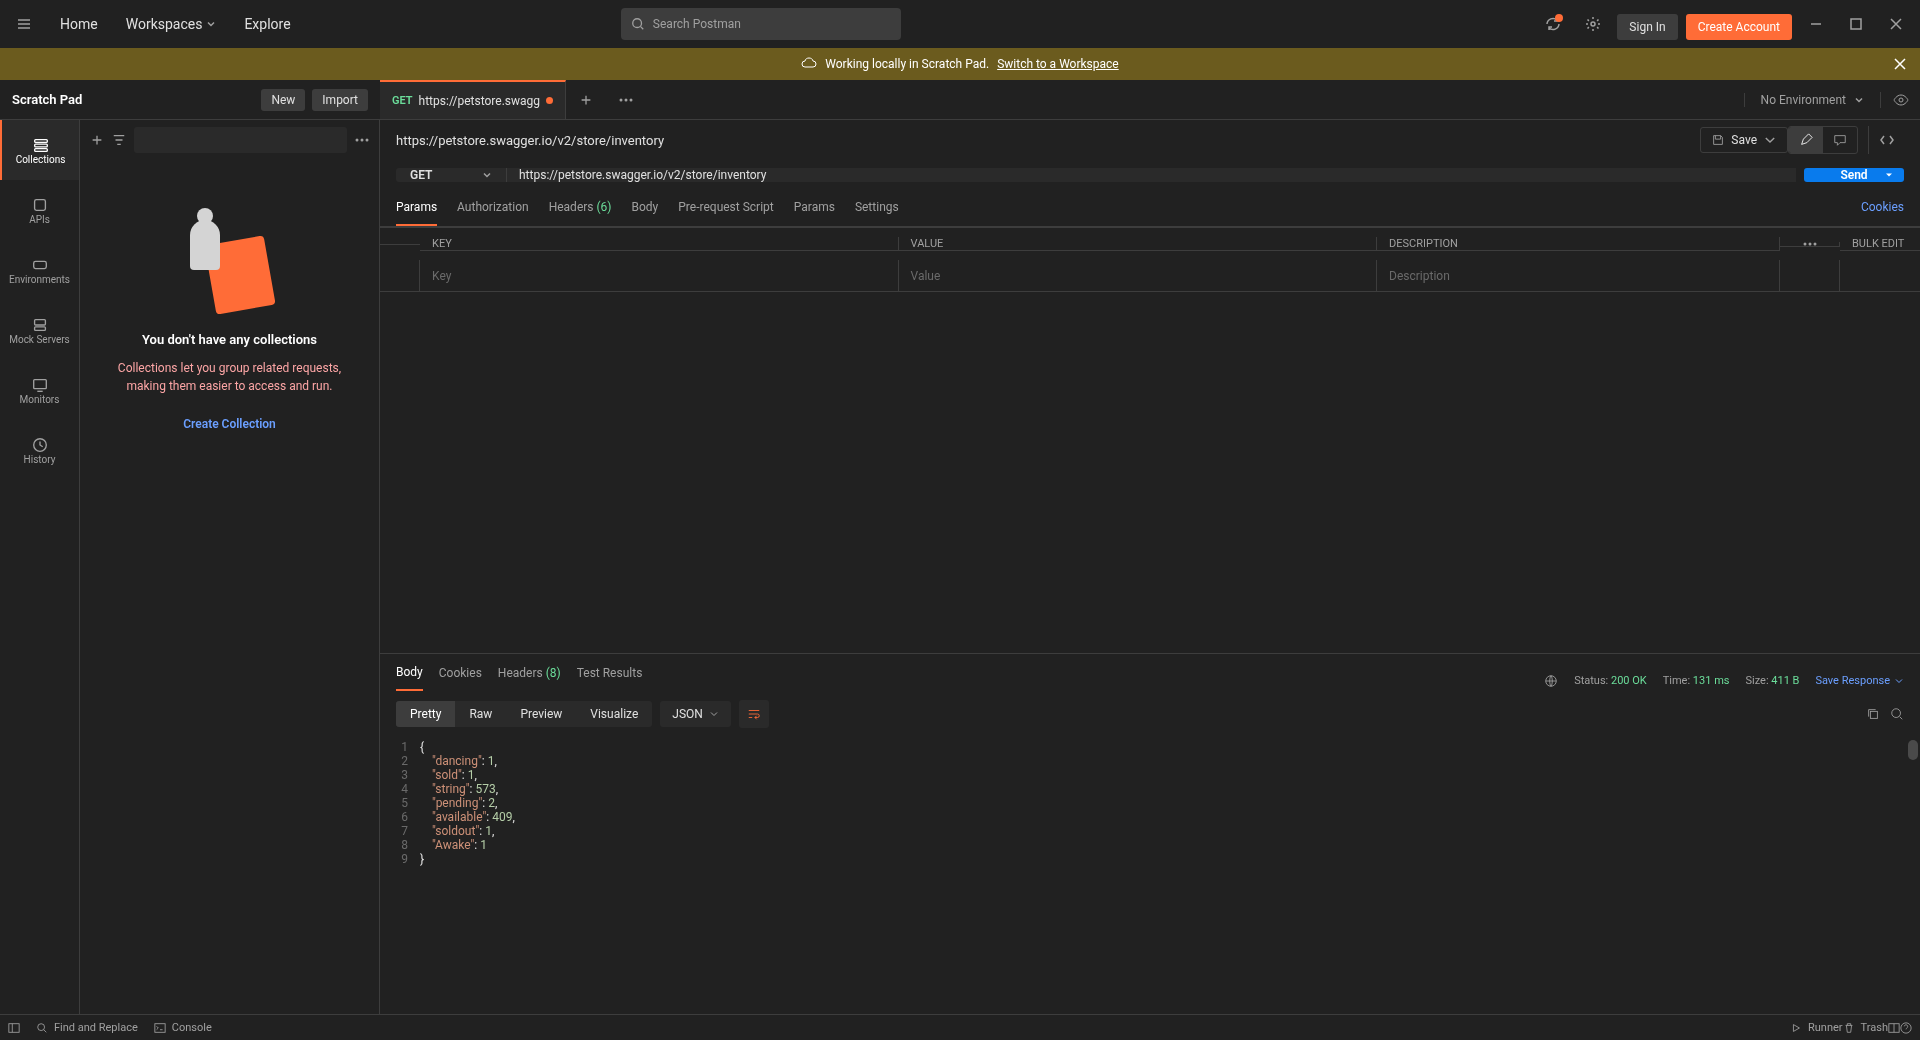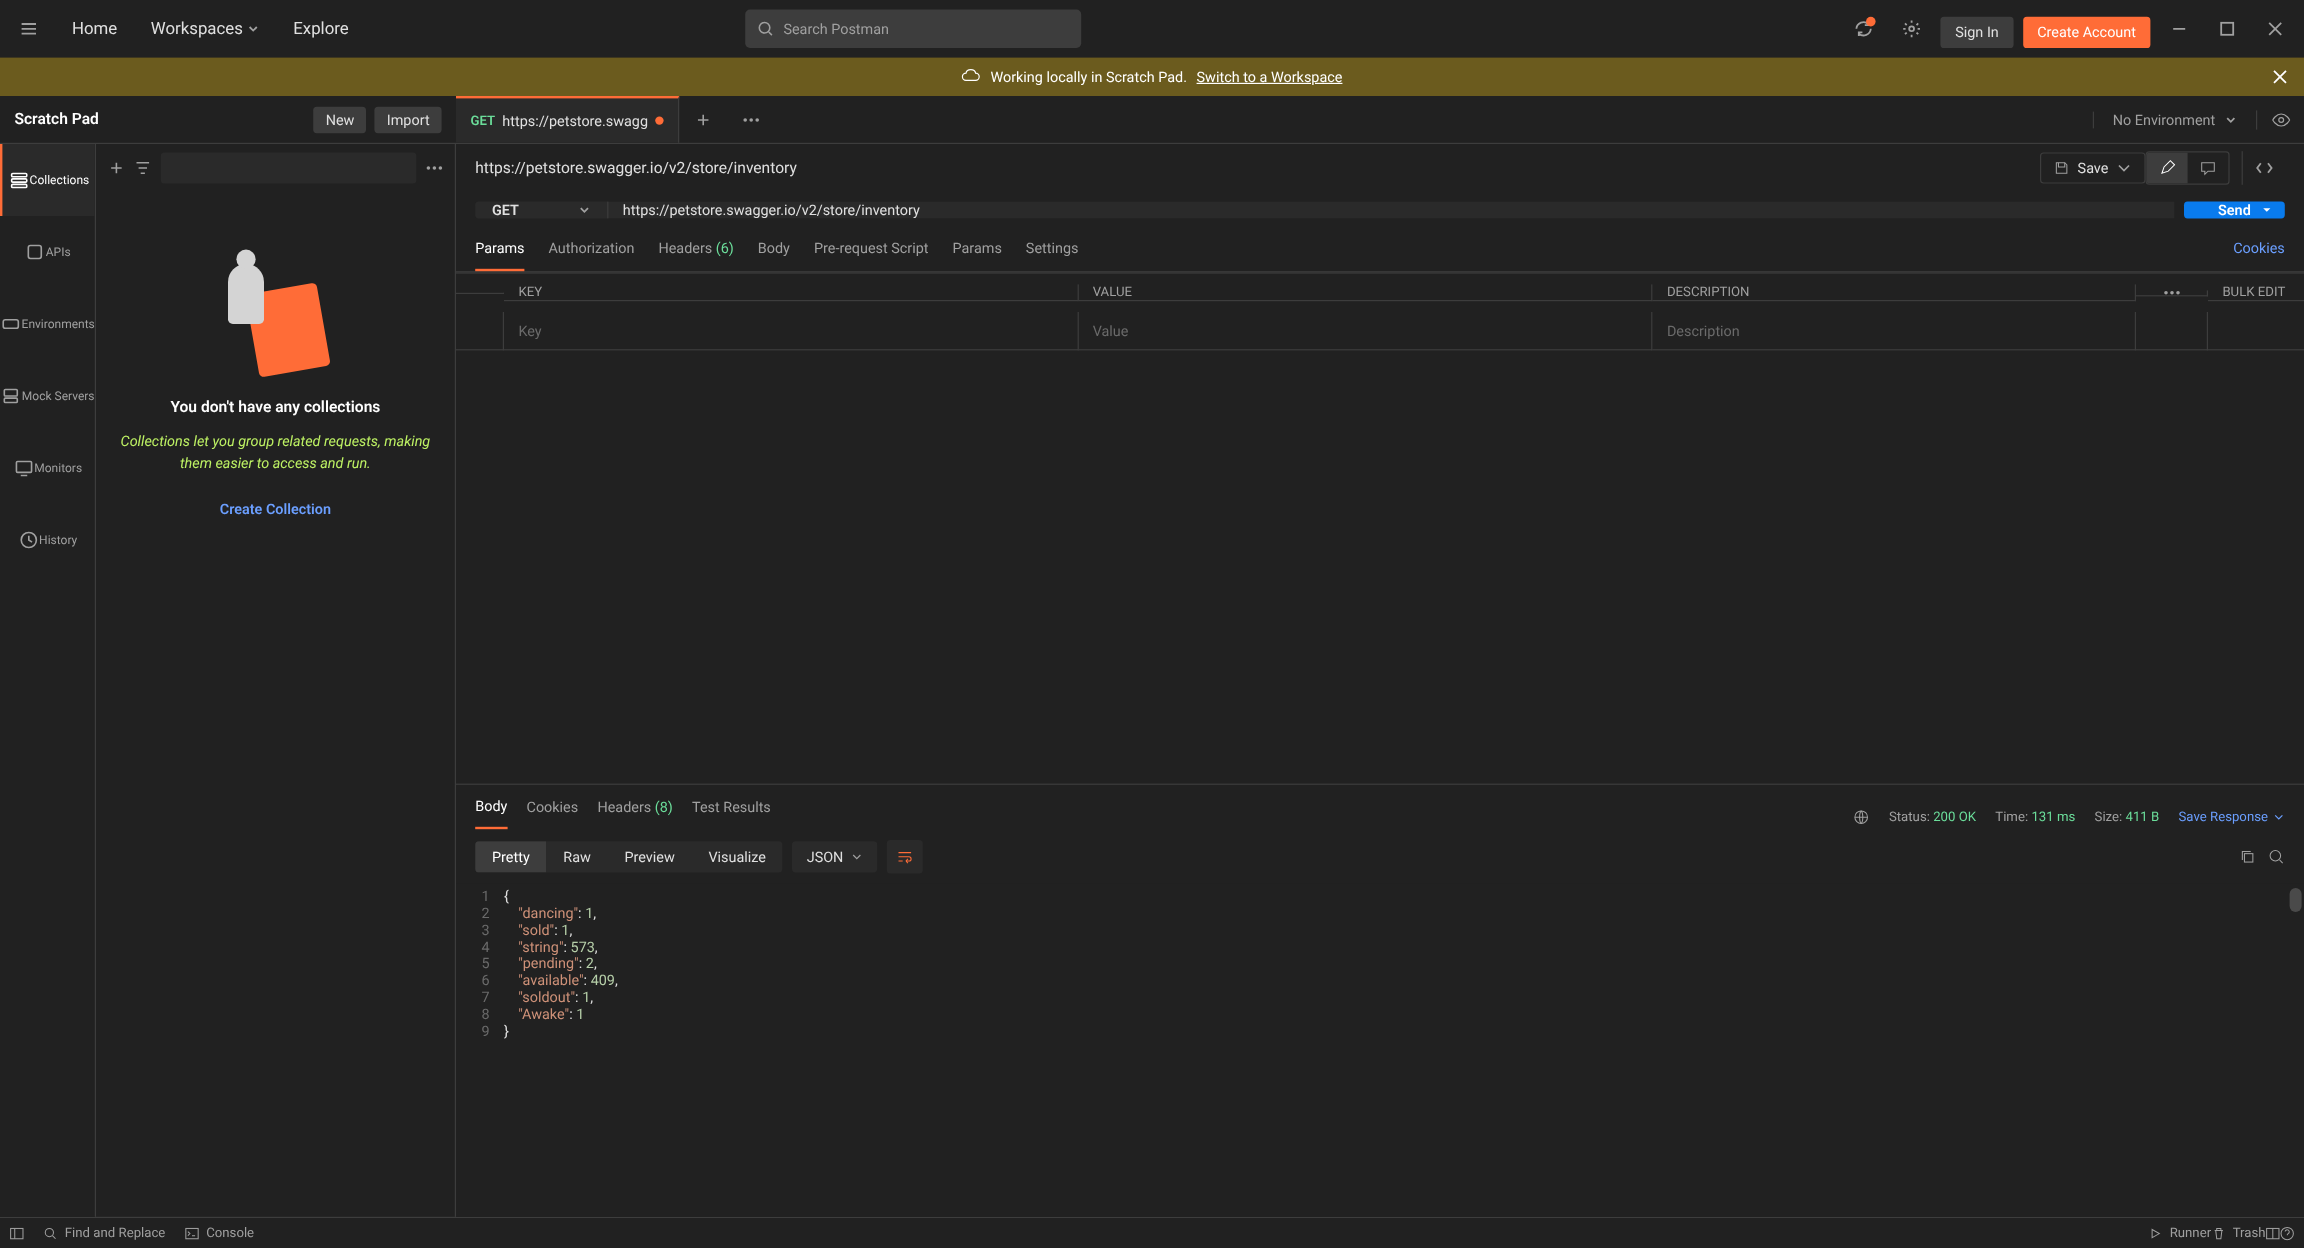--- a/index.html
+++ b/index.html
@@ -36,51 +36,51 @@
     .req-tab .dot { width: 7px; height: 7px; background: #ff6c37; border-radius: 50%; }
     .tab-add, .tab-more { width: 40px; display: flex; align-items: center; justify-content: center; cursor: pointer; }
     .env-select { display: flex; align-items: center; padding: 0 16px; gap: 8px; cursor: pointer; color: #a0a0a0; border-left: 1px solid #3d3d3d; }
     .env-eye { width: 40px; display: flex; align-items: center; justify-content: center; cursor: pointer; border-left: 1px solid #3d3d3d; }
     
     
     .main { display: flex; height: calc(100% - 48px - 32px - 40px - 26px); }
     
     
     .rail { width: 80px; background: #212121; display: flex; flex-direction: column; border-right: 1px solid #3d3d3d; }
-    .rail-item { height: 60px; display: flex; align-items: center; justify-content: center; gap: 0; cursor: pointer; font-size: 10px; color: #a0a0a0; }
+    .rail-item { height: 60px; display: flex; flex-direction: column; align-items: center; justify-content: center; gap: 0; cursor: pointer; font-size: 10px; color: #a0a0a0; }
     .rail-item.active { background: #2a2a2a; border-left: 2px solid #ff6c37; color: #fff; }
     .rail-item svg { width: 18px; height: 18px; stroke: currentColor; fill: none; stroke-width: 1.5; }
     
     
     .panel { width: 300px; display: flex; flex-direction: column; border-right: 1px solid #3d3d3d; }
     .panel-toolbar { height: 40px; display: flex; align-items: center; padding: 0 10px; gap: 8px; }
     .panel-toolbar .plus { cursor: pointer; }
     .panel-toolbar .filter-input { flex: 1; height: 26px; background: #2a2a2a; border-radius: 3px; }
     .panel-empty { flex: 1; display: flex; flex-direction: column; align-items: center; padding: 60px 20px 0; gap: 12px; text-align: center; }
     .empty-illustration { width: 80px; height: 100px; position: relative; }
     .empty-title { font-size: 13px; font-weight: 600; color: #fff; }
-    .empty-sub { font-size: 12px; color: #bef264; line-height: 1.5; font-style: italic; }
+    .empty-sub { font-size: 12px; color: #fca5a5; line-height: 1.5; }
     .create-collection { color: #6b9fff; font-size: 12px; cursor: pointer; margin-top: 10px; font-weight: 600; }
     
     
     .req-area { flex: 1; display: flex; flex-direction: column; }
     .breadcrumb-row { height: 40px; display: flex; align-items: center; padding: 0 16px; justify-content: space-between; }
     .breadcrumb { font-size: 13px; color: #e0e0e0; }
     .bc-right { display: flex; align-items: center; gap: 0; }
     .save-btn { display: flex; align-items: center; gap: 6px; padding: 5px 10px; border: 1px solid #3d3d3d; border-radius: 3px; cursor: pointer; }
     .save-btn svg { width: 14px; height: 14px; stroke: #a0a0a0; fill: none; }
     .pill-group { display: flex; border: 1px solid #3d3d3d; border-radius: 3px; overflow: hidden; }
     .pill { padding: 6px 10px; cursor: pointer; }
     .pill.active { background: #3d3d3d; }
     .code-icon { width: 36px; height: 28px; border-left: 1px solid #3d3d3d; display: flex; align-items: center; justify-content: center; cursor: pointer; margin-left: 10px; }
     
     .url-row { display: flex; padding: 8px 16px; gap: 0; }
     .method-sel { width: 110px; background: #2a2a2a; display: flex; align-items: center; padding: 0 14px; justify-content: space-between; cursor: pointer; border-radius: 3px 0 0 3px; font-weight: 600; }
     .url-input { flex: 1; background: #2a2a2a; display: flex; align-items: center; padding: 0 12px; color: #e0e0e0; border-left: 1px solid #3d3d3d; }
-    .send-btn { width: 84px; background: #097bed; color: #fff; display: flex; align-items: center; justify-content: center; font-weight: 600; cursor: pointer; border-radius: 3px; margin-left: 8px; position: relative; }
+    .send-btn { width: 100px; background: #097bed; color: #fff; display: flex; align-items: center; justify-content: center; font-weight: 600; cursor: pointer; border-radius: 3px; margin-left: 8px; position: relative; }
     .send-btn .sep { position: absolute; right: 28px; top: 8px; bottom: 8px; width: 1px; background: rgba(255,255,255,0.3); }
     .send-btn svg { position: absolute; right: 10px; width: 10px; height: 10px; fill: #fff; }
     
     .req-tabs { display: flex; padding: 0 16px; gap: 20px; border-bottom: 1px solid #3d3d3d; }
     .req-tab-item { padding: 10px 0; cursor: pointer; color: #a0a0a0; font-size: 12px; }
     .req-tab-item.active { color: #fff; border-bottom: 2px solid #ff6c37; }
     .req-tab-item .count { color: #6bdd9a; }
     .cookies-link { margin-left: auto; color: #6b9fff; cursor: pointer; padding: 10px 0; }
     
     .query-label { padding: 10px 16px; font-size: 12px; color: #a0a0a0; }

